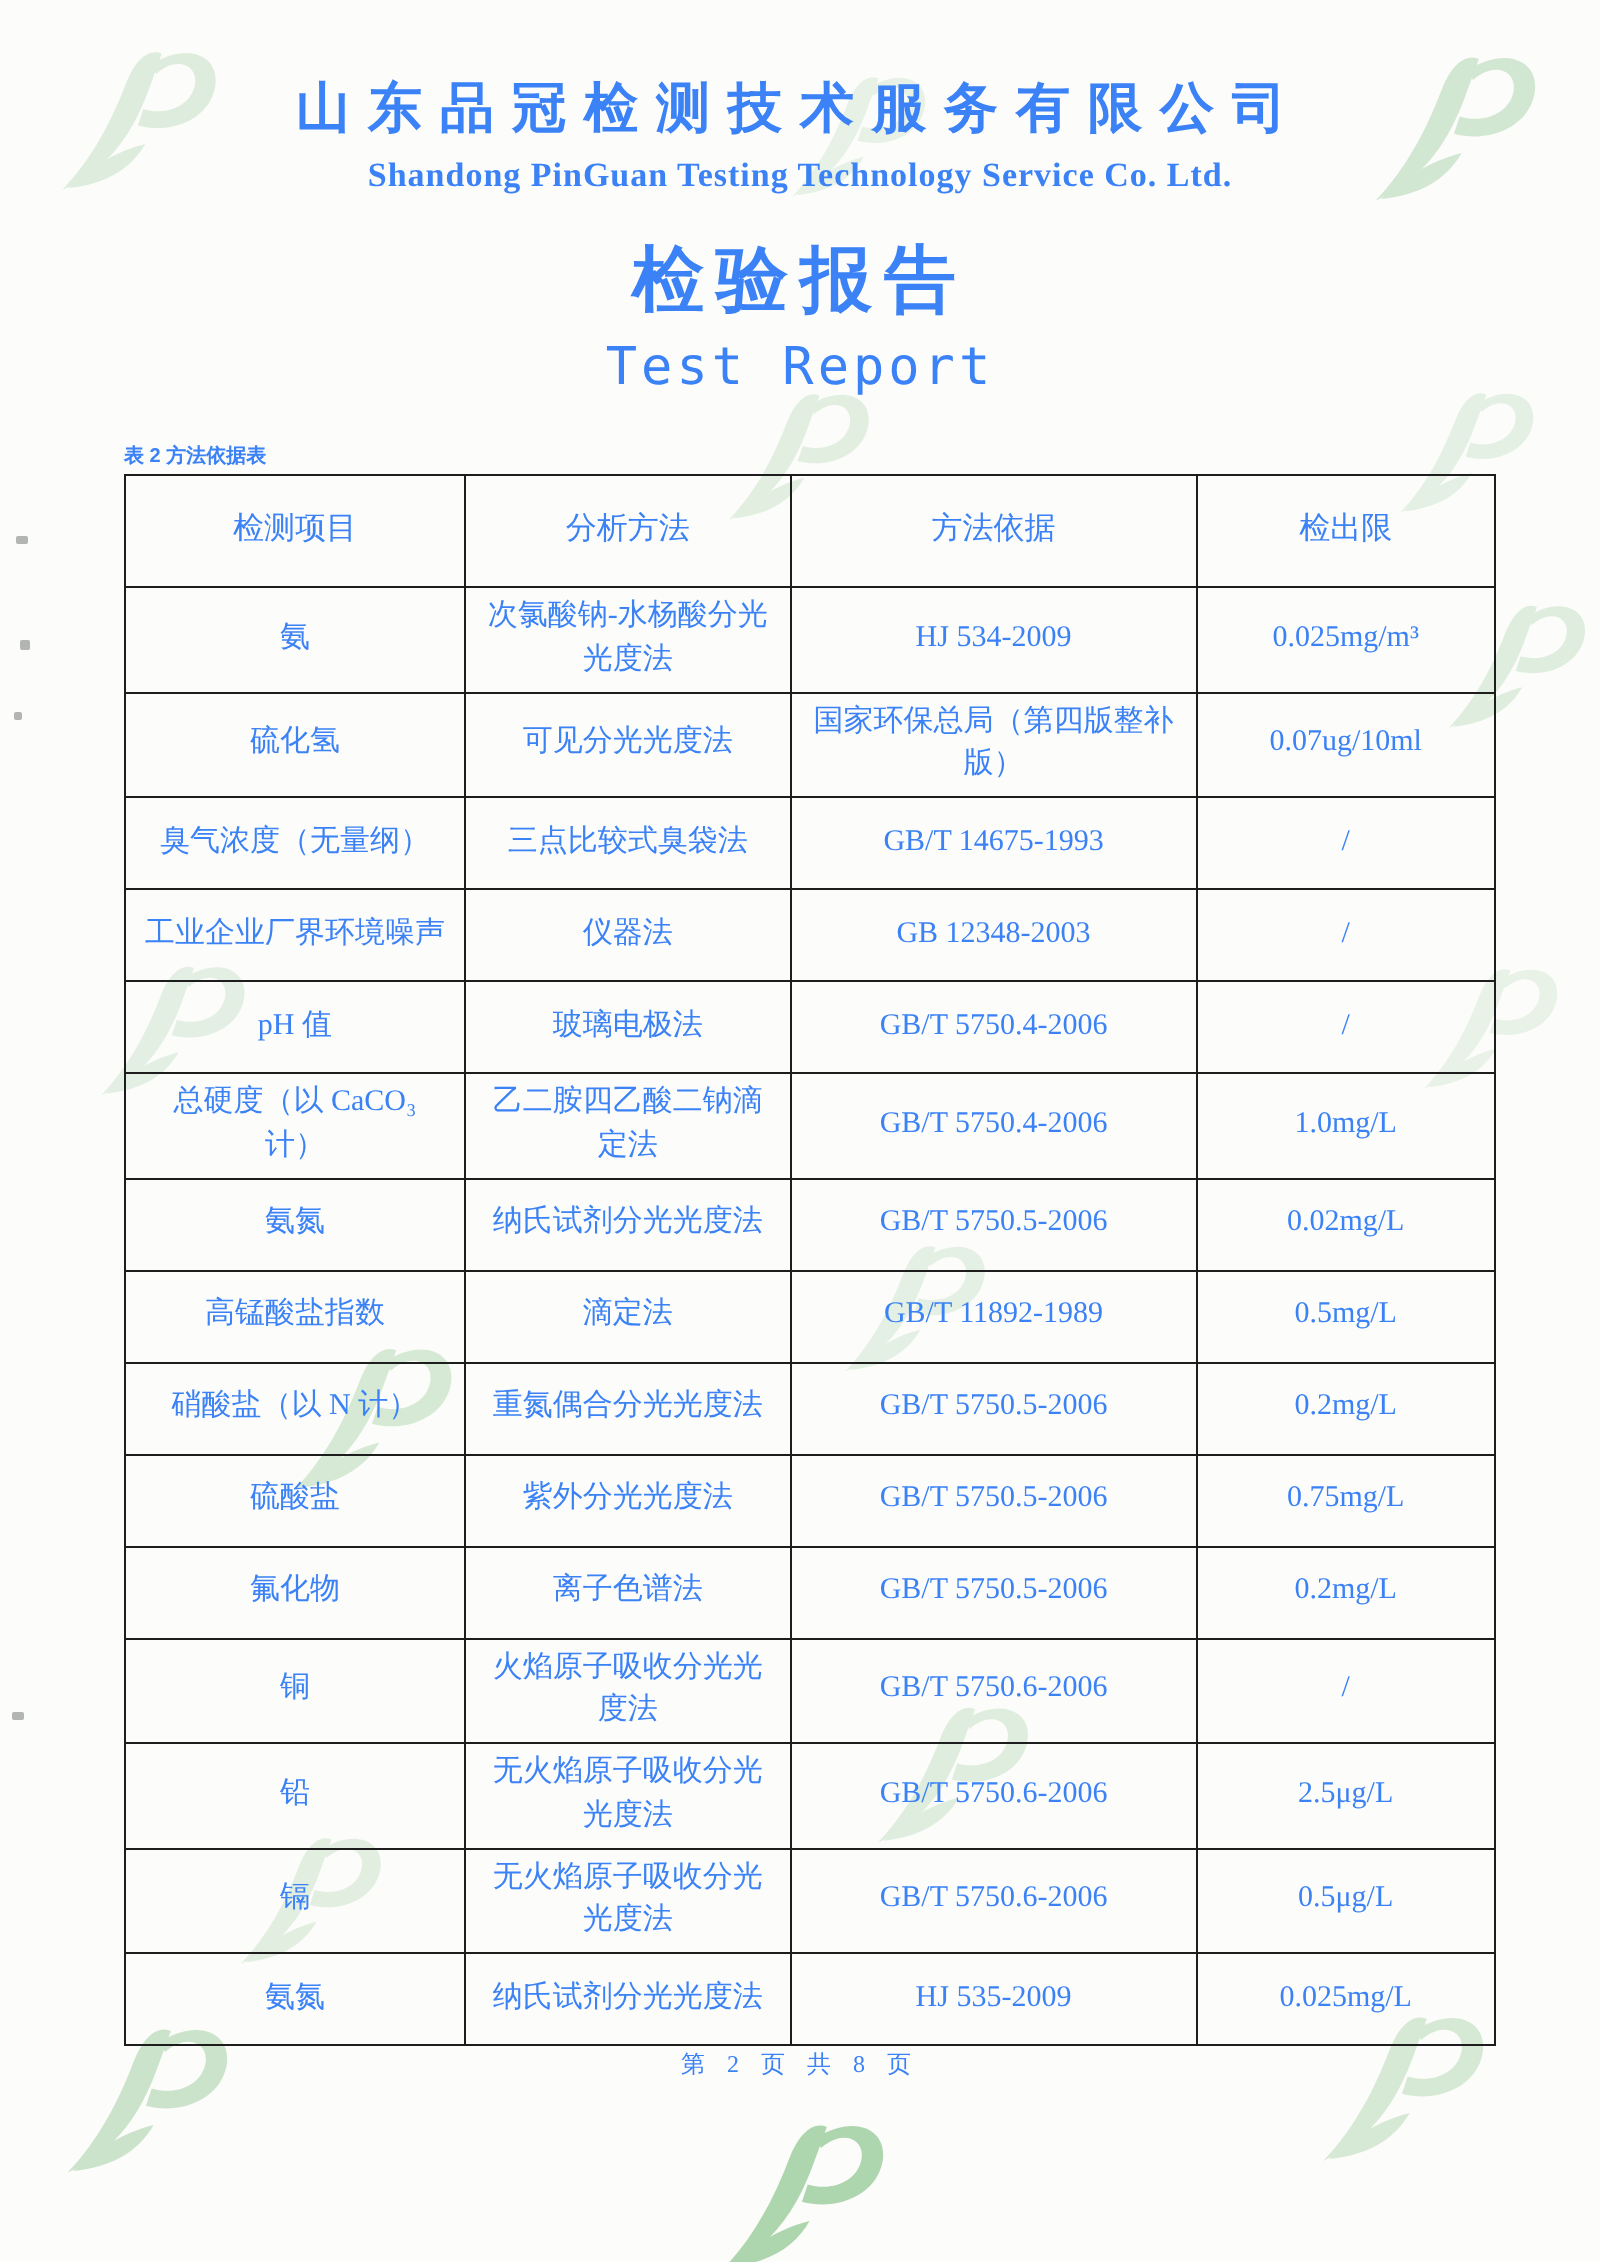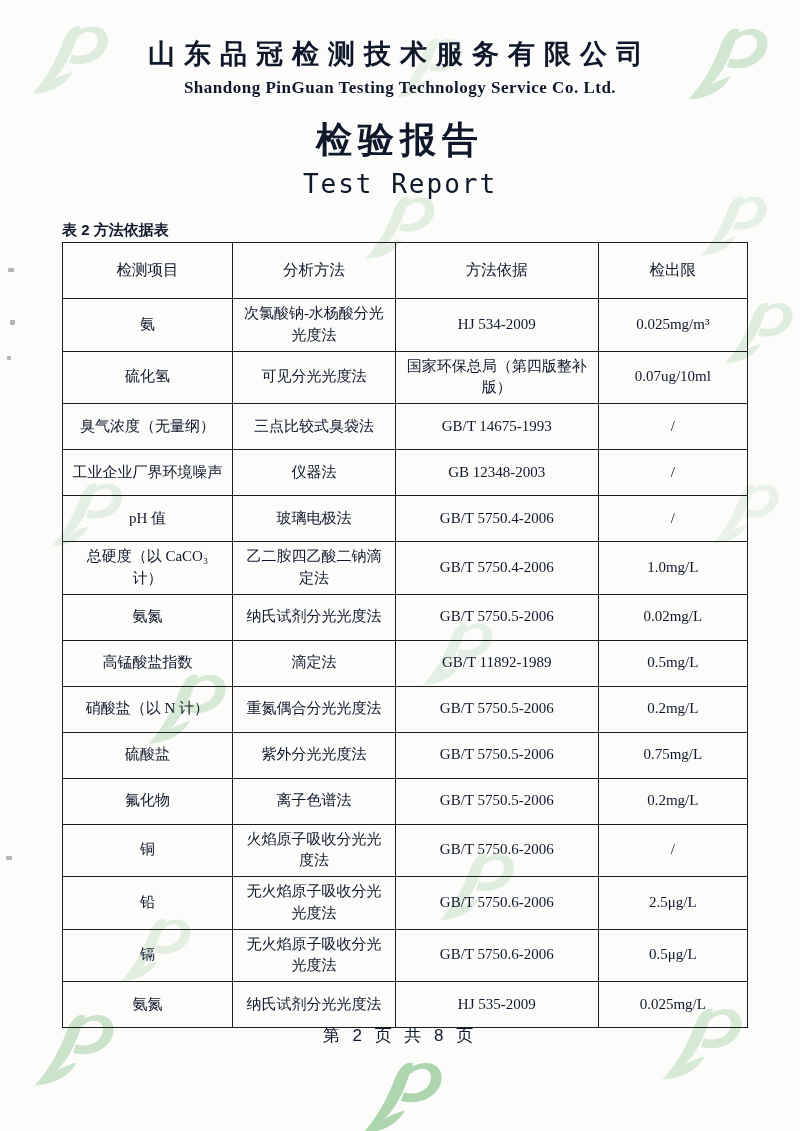--- a/index.html
+++ b/index.html
@@ -5,21 +5,21 @@
   * { margin: 0; padding: 0; box-sizing: border-box; }
   html, body { background: #e8e8e6; }
   .page {
     position: relative;
     width: 800px;
     height: 1131px;
     margin: 0 auto;
     background: #fcfcfa;
     overflow: hidden;
     font-family: "Liberation Serif", "DejaVu Serif", serif;
-    color: #0f172a;
+    color: #3b82f6;
   }
   .wm {
     position: absolute;
     pointer-events: none;
     z-index: 0;
   }
   .content { position: relative; z-index: 1; }
 
   .hdr { text-align: center; }
   .company-cn {
@@ -45,21 +45,21 @@
   }
   .title-en {
     margin-top: 4px;
     font-size: 26px;
     letter-spacing: 2px;
     font-family: "DejaVu Sans Mono", "Liberation Mono", monospace;
   }
 
   .caption {
     margin: 22px 0 2px 62px;
-    font-size: 15px;
+    font-size: 10px;
     font-weight: bold;
     font-family: "Liberation Sans", "DejaVu Sans", sans-serif;
   }
 
   table.method-table {
     width: 686px;
     margin: 0 0 0 62px;
     border-collapse: collapse;
     table-layout: fixed;
     background: transparent;
@@ -82,23 +82,23 @@
   .method-table col.c1 { width: 24.8%; }
   .method-table col.c2 { width: 23.8%; }
   .method-table col.c3 { width: 29.6%; }
   .method-table col.c4 { width: 21.8%; }
 
   .footer {
     position: absolute;
     left: 0; right: 0;
     top: 1024px;
     text-align: center;
-    font-size: 17px;
+    font-size: 12px;
     letter-spacing: 4px;
-    font-family: Liberation Sans, sans-serif;
+    font-family: Liberation Serif, serif;
     z-index: 1;
   }
 
   .speck {
     position: absolute;
     background: #5a5f5a;
     opacity: 0.45;
     border-radius: 1px;
     z-index: 2;
   }

